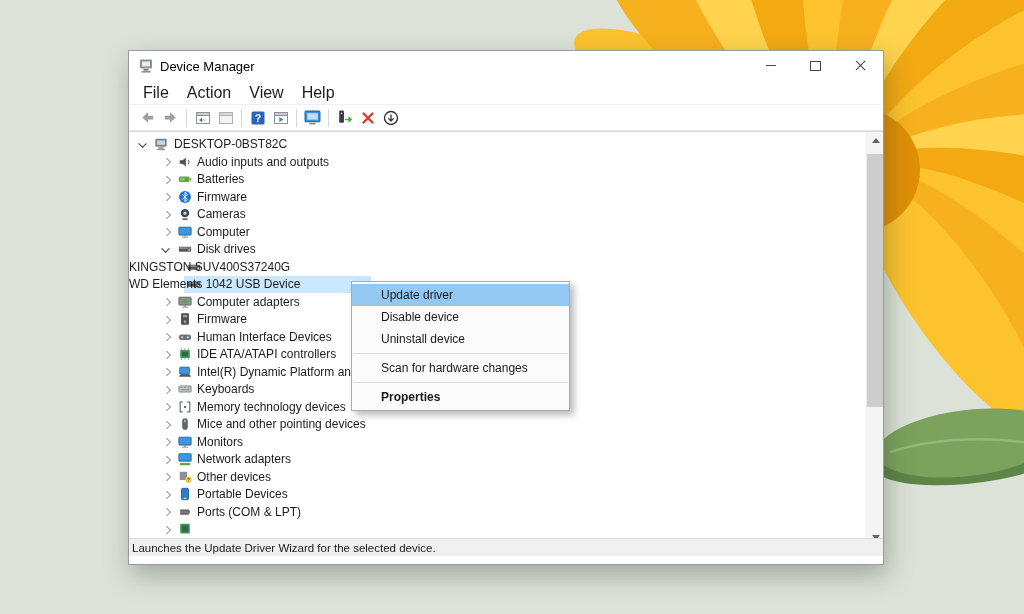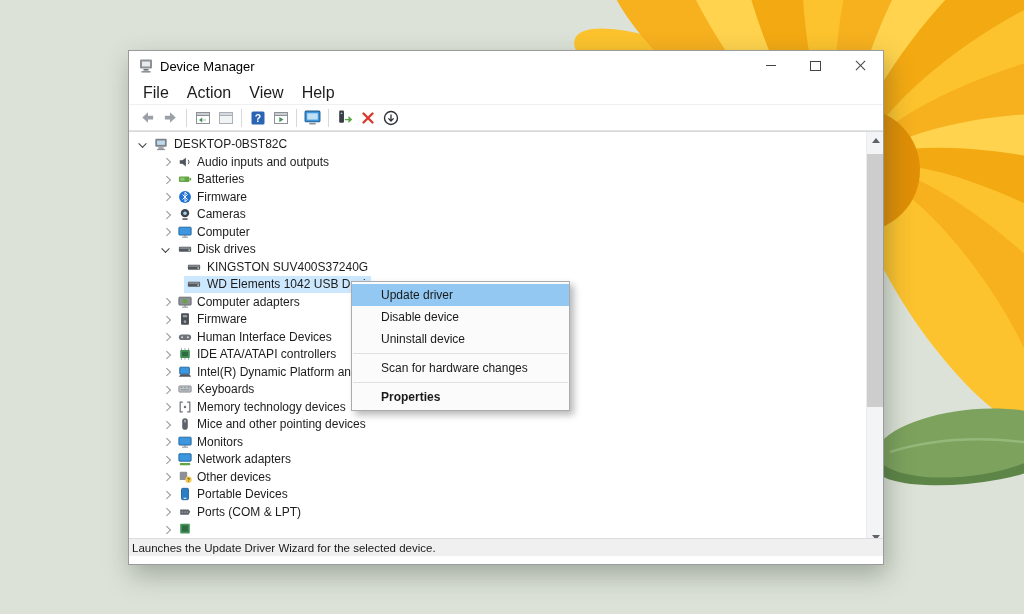--- a/index.html
+++ b/index.html
@@ -26,21 +26,21 @@
   .toolbar{height:25px;display:flex;align-items:center;padding-left:7px;border-bottom:1px solid #e3e3e3}
   .tbtn{width:23px;height:22px;display:flex;align-items:center;justify-content:center}
   .tsep{width:1px;height:18px;background:#d8d8d8;margin:0 4px}
 
   
   .treeview{position:absolute;left:0;right:0;top:80px;bottom:18px;border-top:1px solid #d9d9d9;
     overflow:hidden;background:#fff}
   .tree{padding-top:3.5px}
   .trow{height:17.5px;position:relative;font-size:12px;color:#1c1c1c;display:flex;align-items:center}
   .tl{position:relative;z-index:1;white-space:nowrap}
-  .l0 .tl{margin-left:45px}.l1 .tl{margin-left:68px}.l2 .tl{margin-left:78px}
+  .l0 .tl{margin-left:45px}.l1 .tl{margin-left:68px}.l2 .tl{}
   .ti{position:absolute;top:1.5px;width:14px;height:14px;z-index:1}
   .l0 .ti{left:25px}.l1 .ti{left:49px}.l2 .ti{left:58px}
   .ti svg{width:14px;height:14px;display:block}
   .chev{position:absolute;top:3.5px;width:11px;height:11px}
   .l0 .chev{left:9px}.l1 .chev{left:32px}
   .chev.c::before{content:"";position:absolute;left:2.5px;top:2.8px;width:4.6px;height:4.6px;
     border-top:1.2px solid #969696;border-right:1.2px solid #969696;transform:rotate(45deg)}
   .chev.e::before{content:"";position:absolute;left:2.2px;top:1.6px;width:4.6px;height:4.6px;
     border-top:1.4px solid #3c3c3c;border-right:1.4px solid #3c3c3c;transform:rotate(135deg)}
   .trow.sel::before{content:"";position:absolute;left:55px;top:0;height:100%;width:187px;background:#cce8ff}

